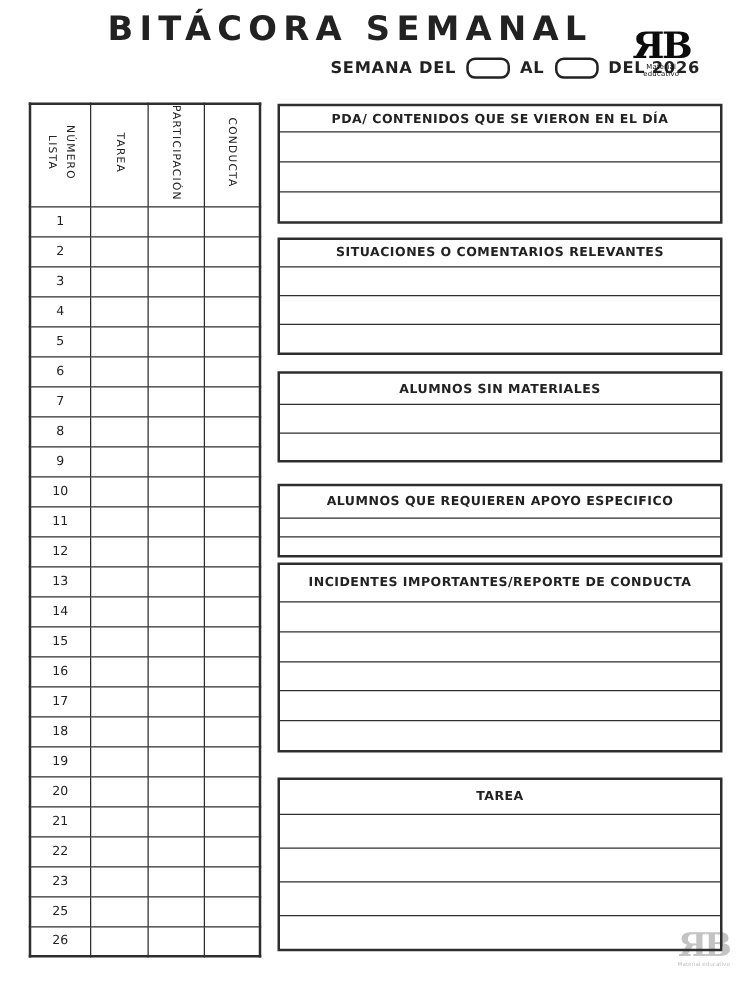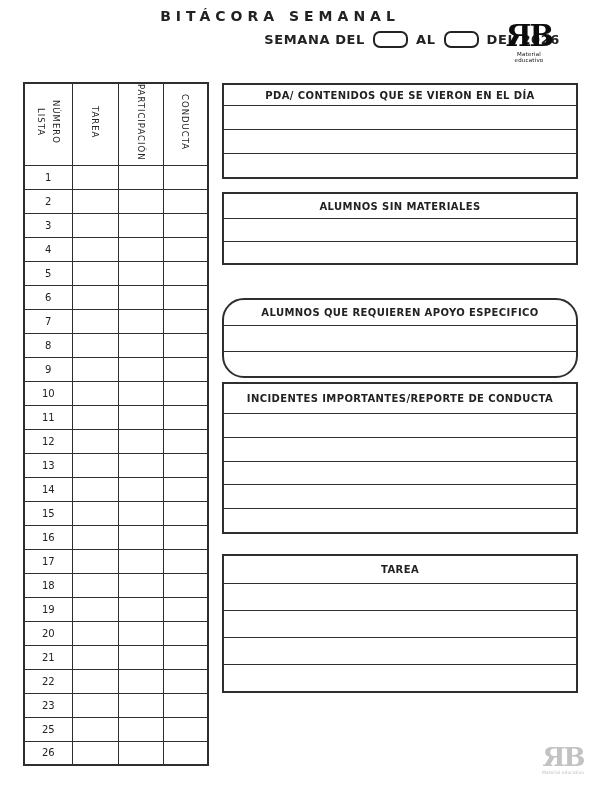--- a/index.html
+++ b/index.html
@@ -8,21 +8,21 @@
     --watermark:#c3c3c3;
   }
   *{margin:0;padding:0;box-sizing:border-box;}
   html,body{background:#ffffff;}
   body{font-family:"DejaVu Sans","Liberation Sans",sans-serif;color:var(--ink);}
   .page{position:relative;width:600px;height:800px;background:#ffffff;overflow:hidden;}
 
   
   .header{position:absolute;left:0;top:8px;width:560px;text-align:center;}
   .page-title{
-    font-size:14px;font-weight:700;letter-spacing:5px;color:var(--ink);
+    font-size:27px;font-weight:700;letter-spacing:5px;color:var(--ink);
   }
   .week-row{
     margin-top:7px;display:flex;justify-content:flex-end;align-items:center;gap:8px;
     font-size:13px;font-weight:700;letter-spacing:0.6px;
   }
   .week-oval{
     width:35px;height:17px;border:2px solid var(--ink);border-radius:7px;background:#fff;
   }
 
   
@@ -70,21 +70,21 @@
     display:flex;align-items:center;justify-content:center;
     font-size:10px;font-weight:700;letter-spacing:0.4px;color:var(--ink);
     border-bottom:1.6px solid var(--line);white-space:nowrap;
   }
   .writing-line{flex:1 1 0;background:transparent;}
   .writing-line + .writing-line{border-top:1.6px solid var(--line);}
 
   .sec-0{height:96px;margin-top:0;}   .sec-0 .section-title{height:21px;flex:0 0 21px;}
   .sec-1{height:94px;margin-top:11px;}.sec-1 .section-title{height:22px;flex:0 0 22px;}
   .sec-2{height:73px;margin-top:13px;}.sec-2 .section-title{height:25px;flex:0 0 25px;}
-  .sec-3{height:80px;margin-top:33px;border-radius:22px;}.sec-3 .section-title{height:26px;flex:0 0 26px;}
+  .sec-3{height:59px;margin-top:17px;}.sec-3 .section-title{height:26px;flex:0 0 26px;}
   .sec-4{height:152px;margin-top:4px;}.sec-4 .section-title{height:30px;flex:0 0 30px;}
   .sec-5{height:139px;margin-top:20px;}.sec-5 .section-title{height:28px;flex:0 0 28px;}
 </style>
 </head>
 <body>
 
 <div class="page">
 
   <div class="watermark">
     <div class="glyph">ЯB</div>
@@ -271,20 +271,26 @@
       </tbody>
   </table>
 
   <div class="panel" id="sections-panel">
       <div class="section-box sec-0">
         <div class="section-title">PDA/ CONTENIDOS QUE SE VIERON EN EL DÍA</div>
         <div class="writing-line"></div>
         <div class="writing-line"></div>
         <div class="writing-line"></div>
       </div>
+      <div class="section-box sec-1">
+        <div class="section-title">SITUACIONES O COMENTARIOS RELEVANTES</div>
+        <div class="writing-line"></div>
+        <div class="writing-line"></div>
+        <div class="writing-line"></div>
+      </div>
       <div class="section-box sec-2">
         <div class="section-title">ALUMNOS SIN MATERIALES</div>
         <div class="writing-line"></div>
         <div class="writing-line"></div>
       </div>
       <div class="section-box sec-3">
         <div class="section-title">ALUMNOS QUE REQUIEREN APOYO ESPECIFICO</div>
         <div class="writing-line"></div>
         <div class="writing-line"></div>
       </div>

